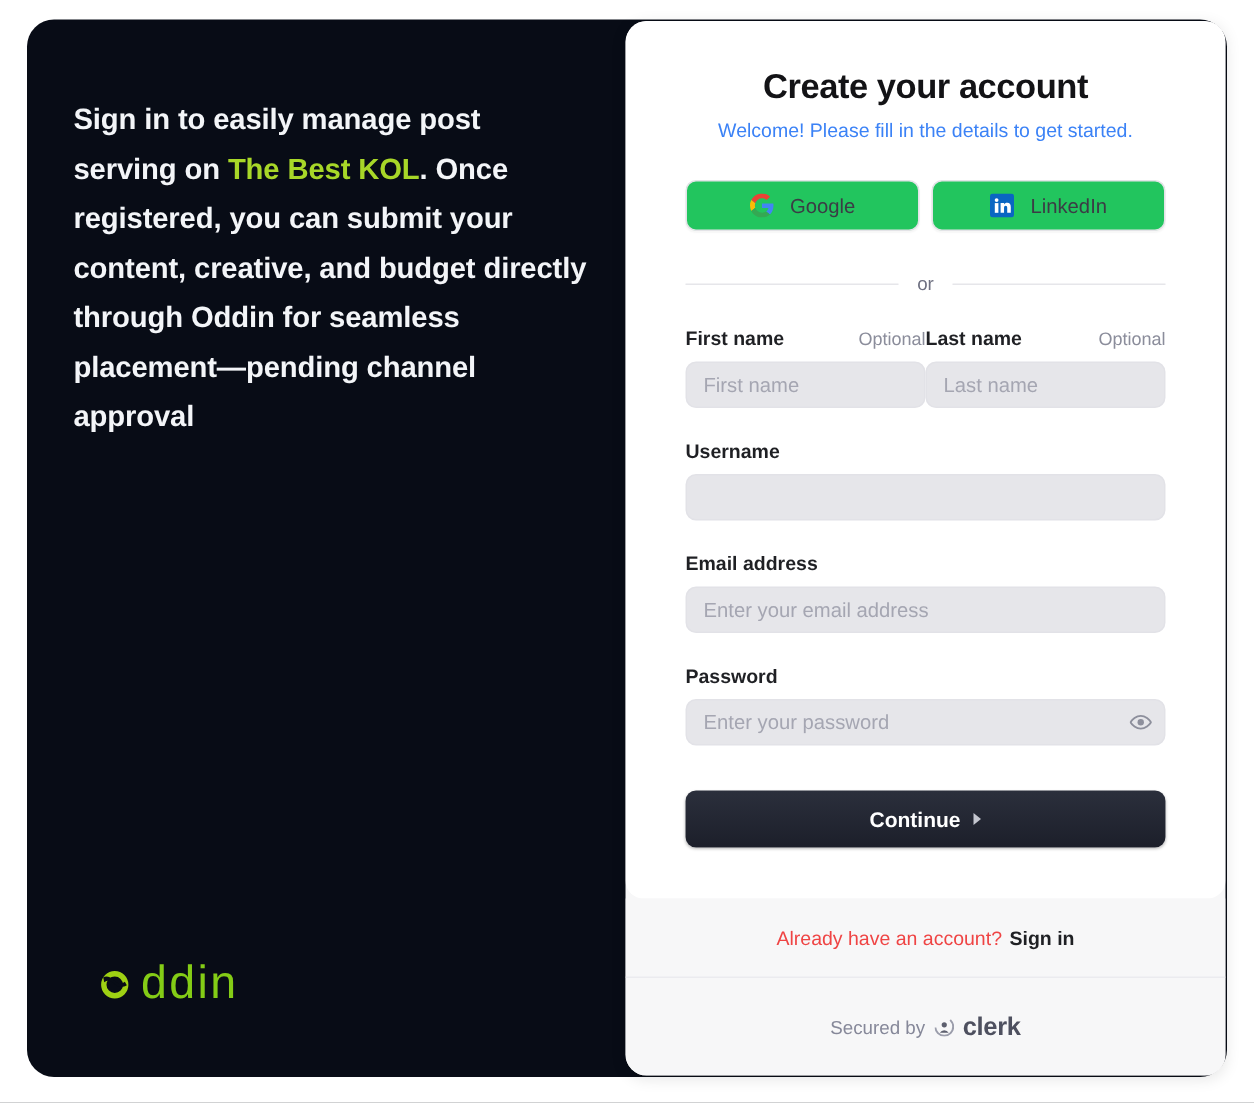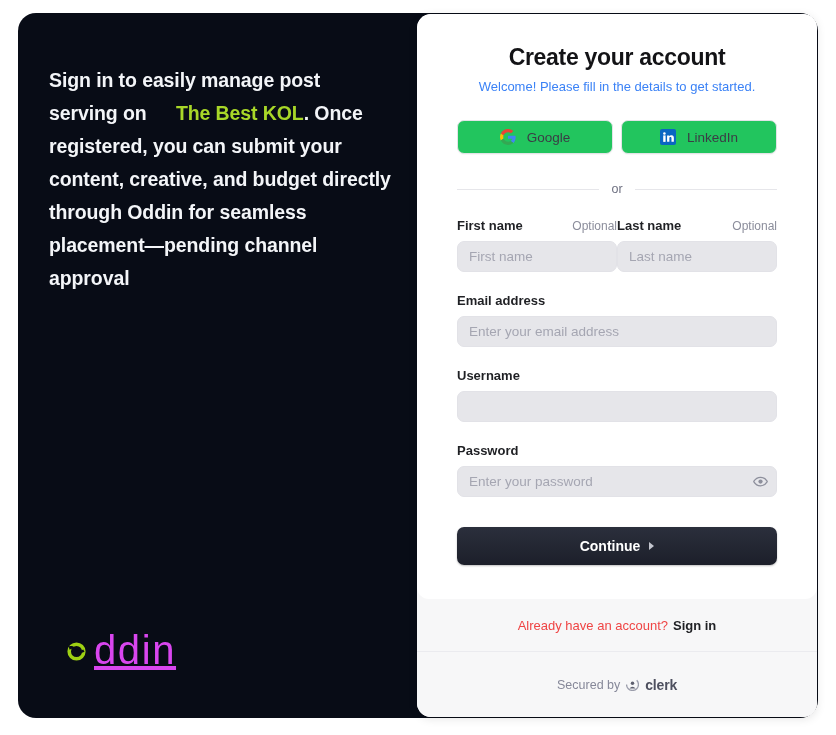--- a/index.html
+++ b/index.html
@@ -34,43 +34,42 @@
     position: absolute;
     left: 31px;
     top: 31px;
     width: 345px;
     font-size: 19.5px;
     line-height: 33px;
     font-weight: 600;
     color: #f3f5f8;
     letter-spacing: -0.1px;
   }
-  .hero-accent { color: #a8d728; font-weight: 700; margin-left: 24px; }
+  .hero-accent { color: #a8d728; font-weight: 700; }
 
   
   .brand {
     position: absolute;
     left: 48px;
     bottom: 48px;
     display: flex;
     align-items: center;
     gap: 7px;
   }
   .brand-mark {
     width: 21px; height: 21px;
     display: block;
     margin-top: 3px;
   }
   .brand-word {
-    font-size: 40px;
+    font-size: 31px;
     font-weight: 400;
-    color: #d946ef;
+    color: #84cc16;
     letter-spacing: 1.6px;
     line-height: 1;
-    text-decoration: underline;
   }
 
   
   .card {
     position: absolute;
     left: 417px;
     top: 14px;
     width: 400px;
     height: 703px;
     border-radius: 14px;
@@ -244,21 +243,21 @@
   .secured-row {
     flex: 1 1 auto;
     display: flex;
     align-items: center;
     justify-content: center;
     gap: 6px;
   }
   .secured-text { font-size: 12.5px; color: #868899; }
   .clerk-mark { width: 13px; height: 13px; display: block; }
   .clerk-word {
-    font-size: 14px;
+    font-size: 17px;
     color: #4e505f;
     font-weight: 600;
     letter-spacing: -0.2px;
   }
 </style>
 </head>
 <body>
 
 <div id="stage">
 
@@ -326,30 +325,30 @@
               <span class="field-label">Last name</span>
               <span class="field-optional">Optional</span>
             </div>
             <input class="input" type="text" placeholder="Last name" style="">
           </div>
         </div>
       </div>
 
       <div class="field">
         <div class="field-label-row">
-          <span class="field-label">Email address</span>
-        </div>
-        <input class="input" type="text" placeholder="Enter your email address" style="">
+          <span class="field-label">Username</span>
+        </div>
+        <input class="input" type="text" placeholder="" style="">
       </div>
 
       <div class="field">
         <div class="field-label-row">
-          <span class="field-label">Username</span>
-        </div>
-        <input class="input" type="text" placeholder="" style="">
+          <span class="field-label">Email address</span>
+        </div>
+        <input class="input" type="text" placeholder="Enter your email address" style="">
       </div>
 
       <div class="field">
         <div class="field-label-row">
           <span class="field-label">Password</span>
         </div>
         <div class="input-wrap">
           <input class="input" type="password" placeholder="Enter your password" style="">
           <button class="eye-btn" type="button">
             <svg viewBox="0 0 24 24" width="15" height="15">

